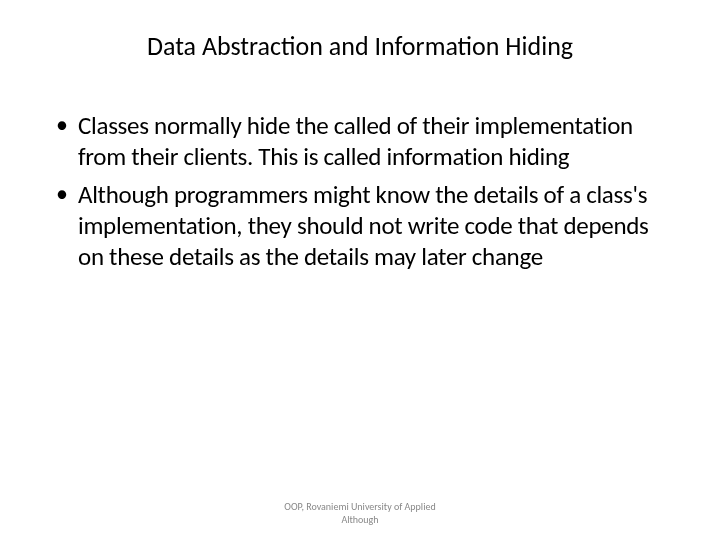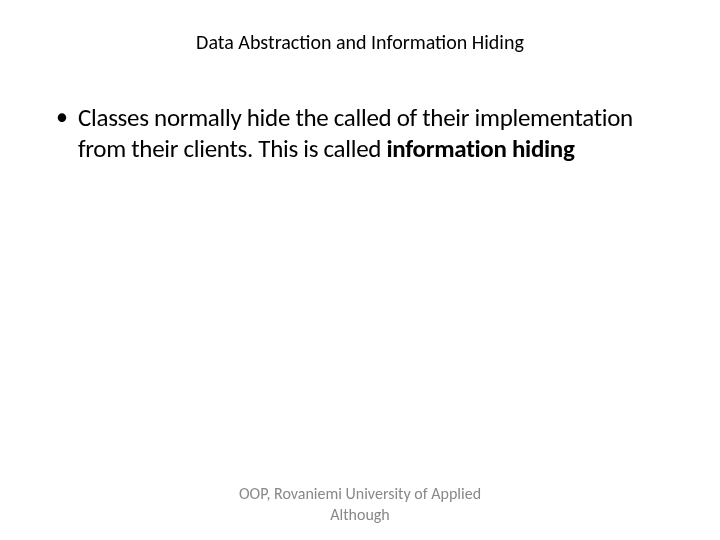--- a/index.html
+++ b/index.html
@@ -17,21 +17,21 @@
       overflow: hidden;
     }
     .slide {
       width: 100%;
       height: 100%;
       padding: 30px 50px 0 50px;
       display: flex;
       flex-direction: column;
     }
     .title {
-      font-size: 20px;
+      font-size: 26px;
       font-weight: 400;
       text-align: center;
       margin-bottom: 48px;
       letter-spacing: 0px;
     }
     .content {
       flex: 1;
     }
     .bullet-list {
       list-style: none;
@@ -46,44 +46,47 @@
       letter-spacing: -0.3px;
     }
     .bullet-item::before {
       content: "•";
       position: absolute;
       left: 6px;
       top: 0;
       font-size: 24px;
     }
     .bold {
-      font-weight: bold;
+      font-weight: normal;
     }
     .footer {
       position: absolute;
       bottom: 14px;
       left: 0;
       right: 0;
       text-align: center;
-      font-size: 16px;
+      font-size: 10px;
       color: #888888;
       line-height: 1.3;
     }
   </style>
 </head>
 <body>
 
 <div class="slide">
   <h1 class="title">Data Abstraction and Information Hiding</h1>
 
   <div class="content">
     <ul class="bullet-list">
       <li class="bullet-item">
         <span>Classes normally hide the called of their implementation from their clients. This is called </span><span class="bold">information hiding</span><span></span>
       </li>
+      <li class="bullet-item">
+        <span>Although programmers might know the details of a class's implementation, they should not write code that depends on these details as the details may later change</span><span class="bold"></span><span></span>
+      </li>
     </ul>
   </div>
 
   <div class="footer">
     <div>OOP, Rovaniemi University of Applied</div>
     <div>Although</div>
   </div>
 </div>
 
 </body></html>

